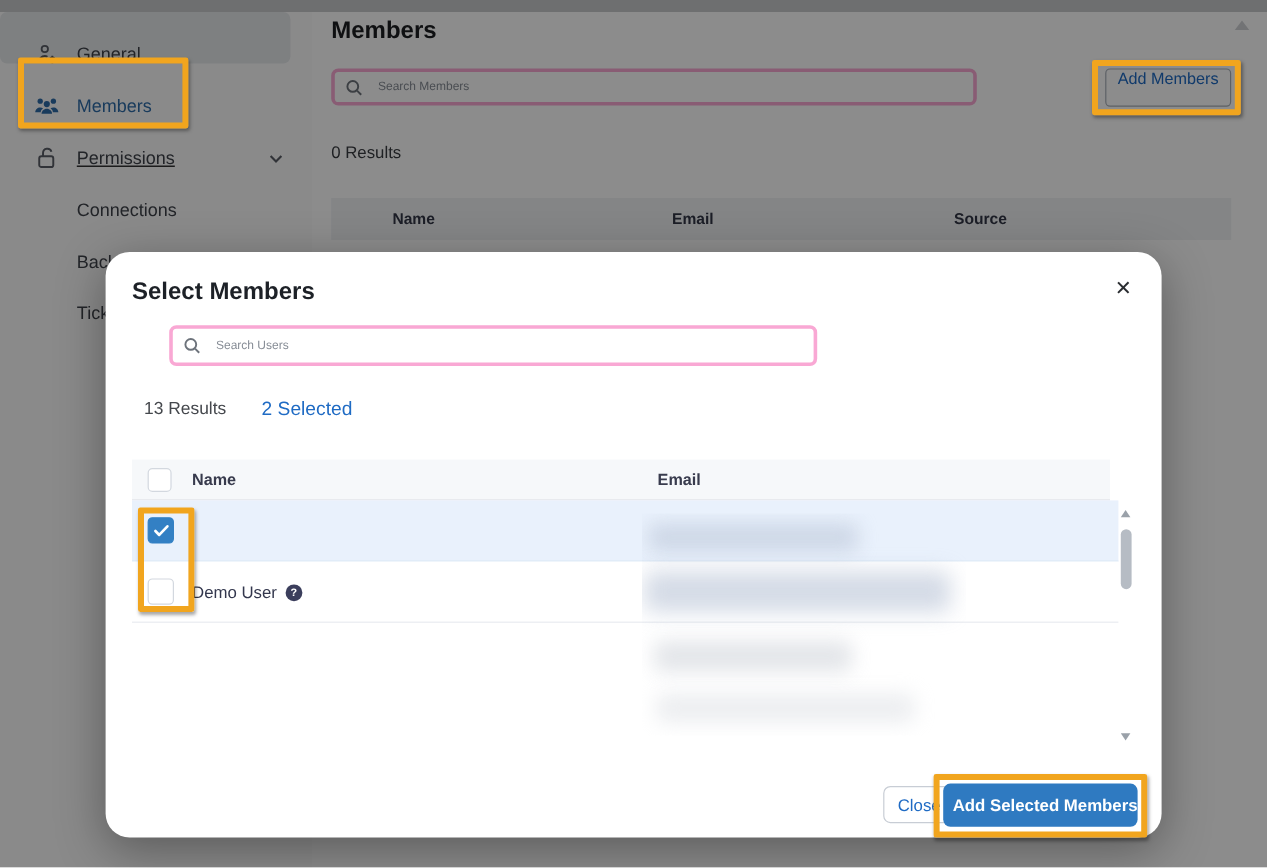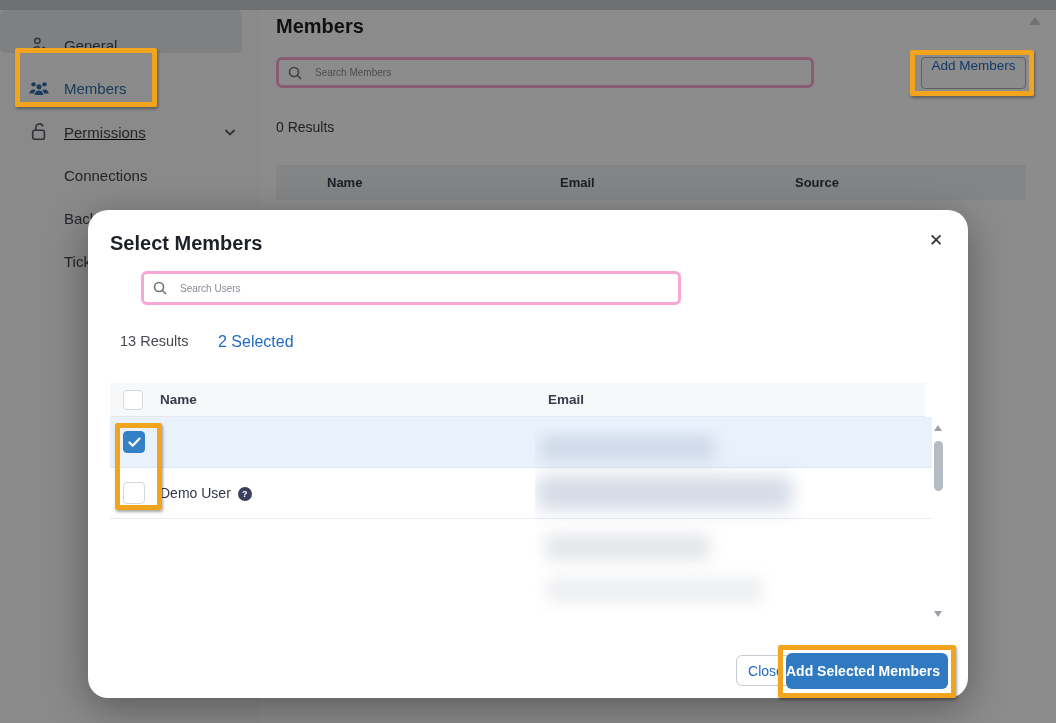--- a/index.html
+++ b/index.html
@@ -88,21 +88,21 @@
   .sb-up { position:absolute; left:0; top:0; width:0; height:0;
     border-left:4.5px solid transparent; border-right:4.5px solid transparent; border-bottom:6px solid #9aa1a9; }
   .sb-thumb { position:absolute; left:0; top:16px; width:9px; height:50px; border-radius:4.5px; background:#b6bcc4; cursor:pointer; }
   .sb-down { position:absolute; left:0; bottom:0; width:0; height:0;
     border-left:4.5px solid transparent; border-right:4.5px solid transparent; border-top:6px solid #9aa1a9; }
 
   .close-btn { left:628px; top:445px; width:60px; height:31px; background:#fff; border:1px solid #c8cdd5;
     border-radius:6px; color:#1f6bc4; font-size:14px; display:flex; align-items:center; justify-content:center; cursor:pointer;margin-left:20px; }
   .submit-btn { left:698px; top:443px; width:162px; height:36px; background:#2f7ac1; border:none;
     border-radius:6px; color:#fff; font-size:14px; font-weight:700;
-    display:flex; align-items:center; justify-content:flex-start; cursor:pointer; }
+    display:flex; align-items:center; justify-content:flex-end; cursor:pointer; }
 
   
   .anno { border:5px solid #f1a51e; border-radius:2px; z-index:20; pointer-events:none;
     box-shadow:1px 2px 3px rgba(0,0,0,0.35); }
   .anno-members     { left:15px;  top:48px;  width:142px; height:59px; }
   .anno-add-members { left:910px; top:50px;  width:124px; height:46px; }
   .anno-checkboxes  { left:115px; top:423px; width:47px;  height:87px; }
   .anno-submit      { left:778px; top:645px; width:178px; height:53px; }
 
   svg { display:block; }

